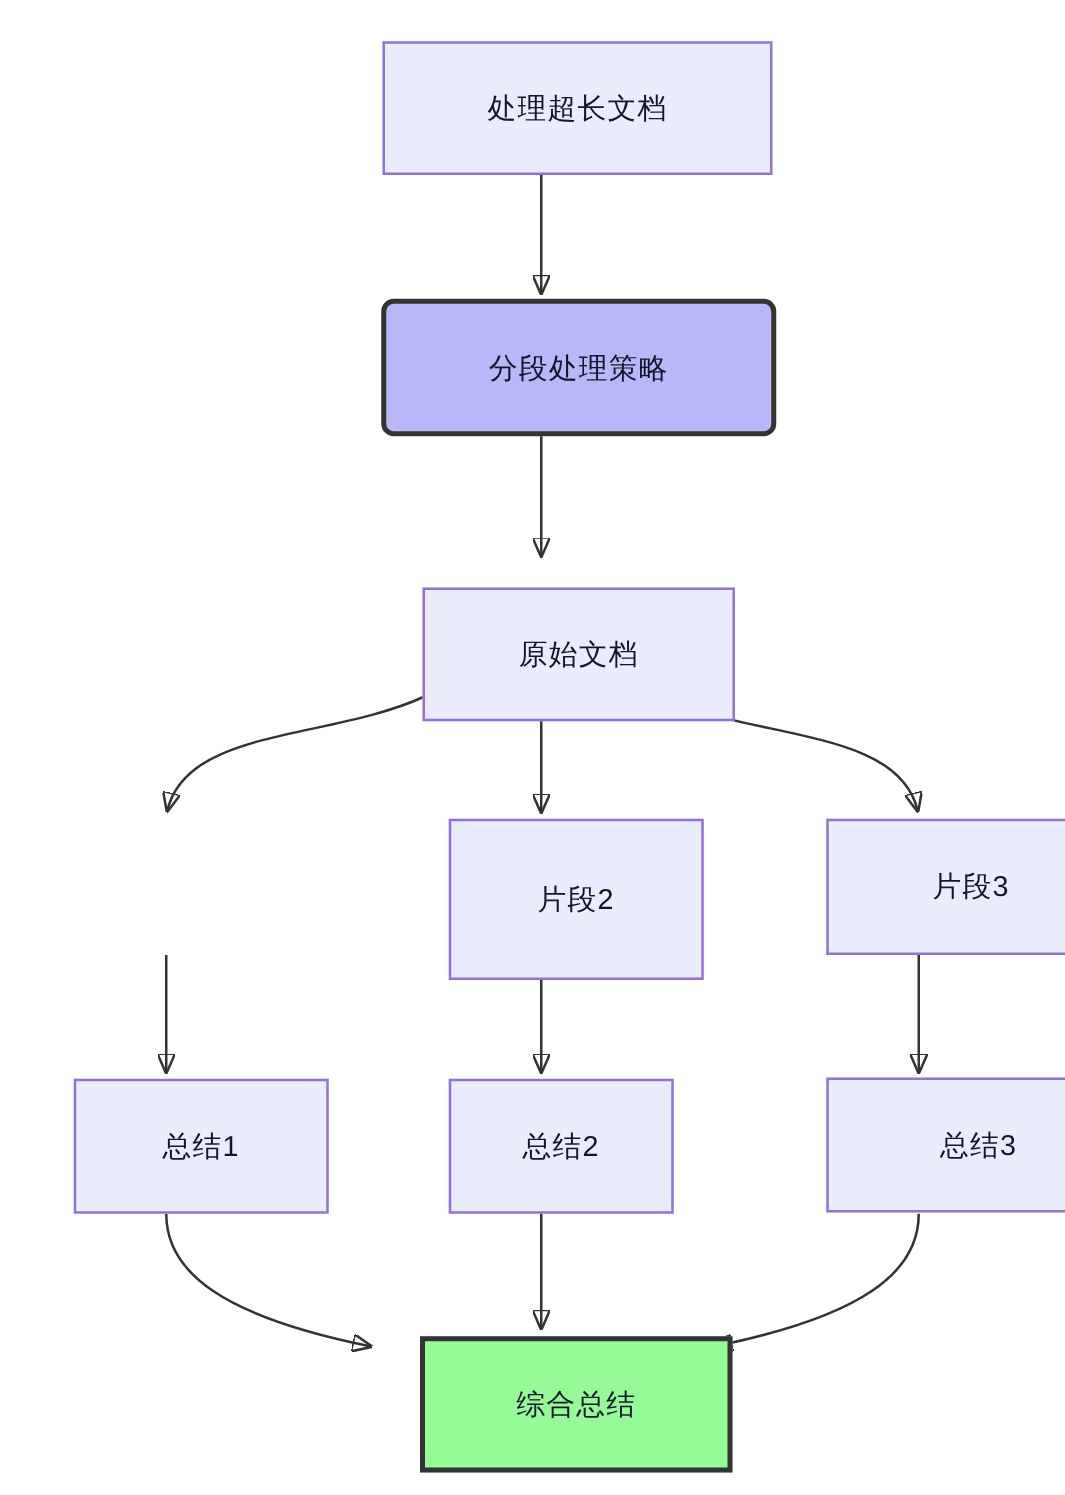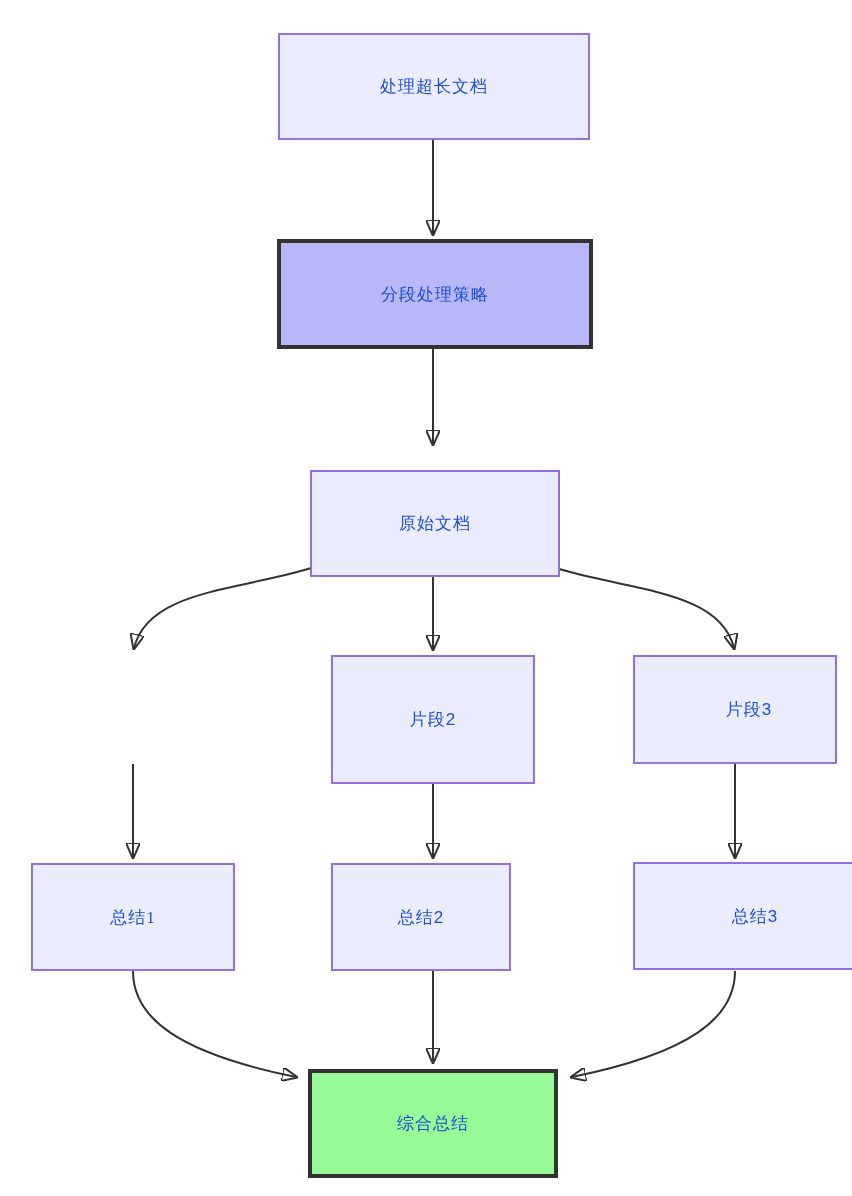--- a/index.html
+++ b/index.html
@@ -20,25 +20,26 @@
     fill: none;
     stroke: #333333;
     stroke-width: 2px;
   }
   .node {
     position: absolute;
     box-sizing: border-box;
     display: flex;
     align-items: center;
     justify-content: center;
-    font-size: 17px;
+    font-size: 23px;
     line-height: 1;
-    color: #1d4ed8;
+    color: #0f172a;
     text-align: center;
     letter-spacing: 1px;
+    margin-left: 28px;
   }
   .node--default {
     background: #ECECFF;
     border: 2px solid #9370DB;
   }
   .node--emphasis {
     background: #B8B8F8;
     border: 4px solid #333333;
   }
   .node--success {
@@ -67,38 +68,38 @@
     <path d="M735,764 L735,857" marker-end="url(#arrowhead)"></path>
     <path d="M133,971 C133,1018 178,1053 296,1077" marker-end="url(#arrowhead)"></path>
     <path d="M433,971 L433,1062" marker-end="url(#arrowhead)"></path>
     <path d="M735,971 C735,1018 690,1053 572,1077" marker-end="url(#arrowhead)"></path>
   </svg>
 
   <div class="node node--default" style="left:278px; top:33px; width:312px; height:107px;">
     <span>处理超长文档</span>
   </div>
 
-  <div class="node node--emphasis" style="left:277px; top:239px; width:316px; height:110px;">
+  <div class="node node--emphasis" style="left:277px; top:239px; width:316px; height:110px;border-radius:10px;">
     <span>分段处理策略</span>
   </div>
 
   <div class="node node--default" style="left:310px; top:470px; width:250px; height:107px;">
     <span>原始文档</span>
   </div>
 
 
   <div class="node node--default" style="left:331px; top:655px; width:204px; height:129px;">
     <span>片段2</span>
   </div>
 
   <div class="node node--default" style="left:633px; top:655px; width:204px; height:109px;padding-left:28px;">
     <span>片段3</span>
   </div>
 
-  <div class="node node--default" style="left:31px; top:863px; width:204px; height:108px;font-family:Liberation Serif, serif;">
+  <div class="node node--default" style="left:31px; top:863px; width:204px; height:108px;">
     <span>总结1</span>
   </div>
 
   <div class="node node--default" style="left:331px; top:863px; width:180px; height:108px;">
     <span>总结2</span>
   </div>
 
   <div class="node node--default" style="left:633px; top:862px; width:244px; height:108px;">
     <span>总结3</span>
   </div>

